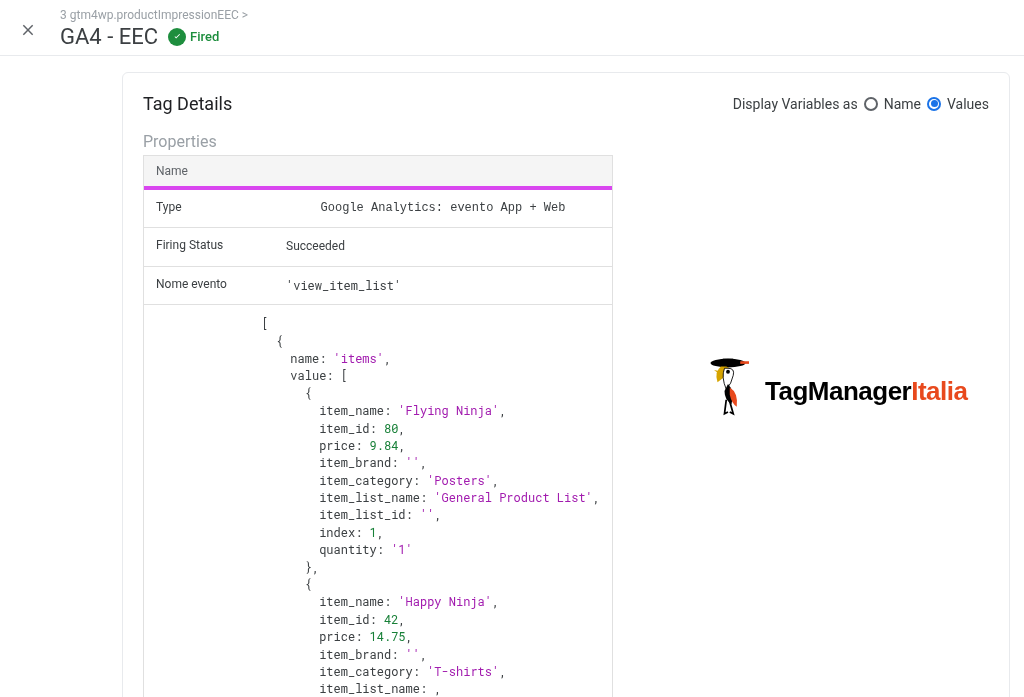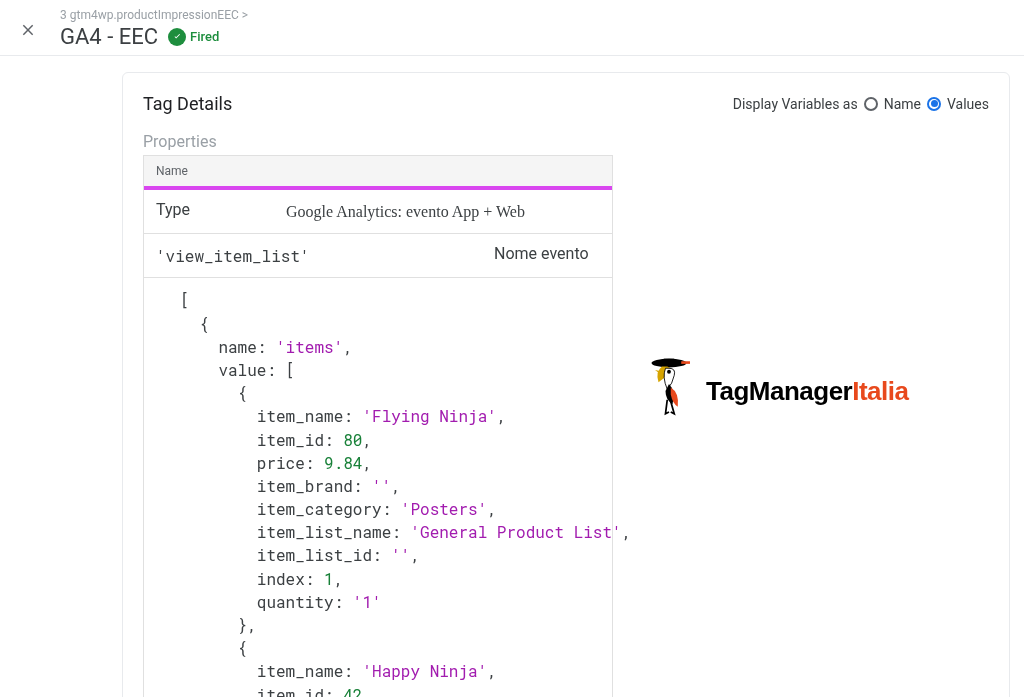--- a/index.html
+++ b/index.html
@@ -130,33 +130,33 @@
     }
     .col-name { width: 130px; }
     .col-value { flex: 1; }
     .props-row {
       display: flex;
       border-bottom: 1px solid #e0e0e0;
     }
     .props-row:last-child { border-bottom: none; }
     .props-row .cell {
       padding: 10px 12px;
-      font-size: 16px;
+      font-size: 12px;
       color: #3c4043;
     }
     .props-row .cell.col-value {
       font-family: "Roboto Mono", Consolas, monospace;
       white-space: pre;
       line-height: 1.45;
     }
     .code-string { color: #a21caf; }
     .code-num { color: #188038; }
     .logo-wrap {
       position: absolute;
-      left: 645px;
+      left: 704px;
       top: 300px;
       display: flex;
       align-items: center;
       gap: 6px;
     }
     .logo-bird {
       width: 55px;
       height: 70px;
     }
     .logo-text {
@@ -207,25 +207,29 @@
     </div>
 
     <div class="section-label">Properties</div>
 
     <div class="props-table">
       <div class="props-table-header">
         <div class="col col-name">Name</div>
       </div>
       <div class="props-row">
         <div class="cell col-name">Type</div>
-        <div class="cell col-value" style="font-family:Liberation Serif, serif;">Google Analytics: evento App + Web</div>
-      </div>
-      <div class="props-row">
+        <div class="cell col-value" style="font-family:Liberation Mono, monospace;text-align:center;">Google Analytics: evento App + Web</div>
+      </div>
+      <div class="props-row">
+        <div class="cell col-name">Firing Status</div>
+        <div class="cell col-value" style="font-family:inherit;">Succeeded</div>
+      </div>
+      <div class="props-row">
+        <div class="cell col-name">Nome evento</div>
         <div class="cell col-value code-string">'view_item_list'</div>
-        <div class="cell col-name">Nome evento</div>
       </div>
       <div class="props-row">
         <div class="cell col-name"></div>
         <div class="cell col-value" id="code-cell">[
   {
     name: <span class="code-string">'items'</span>,
     value: [
       {
         item_name: <span class="code-string">'Flying Ninja'</span>,
         item_id: <span class="code-num">80</span>,

